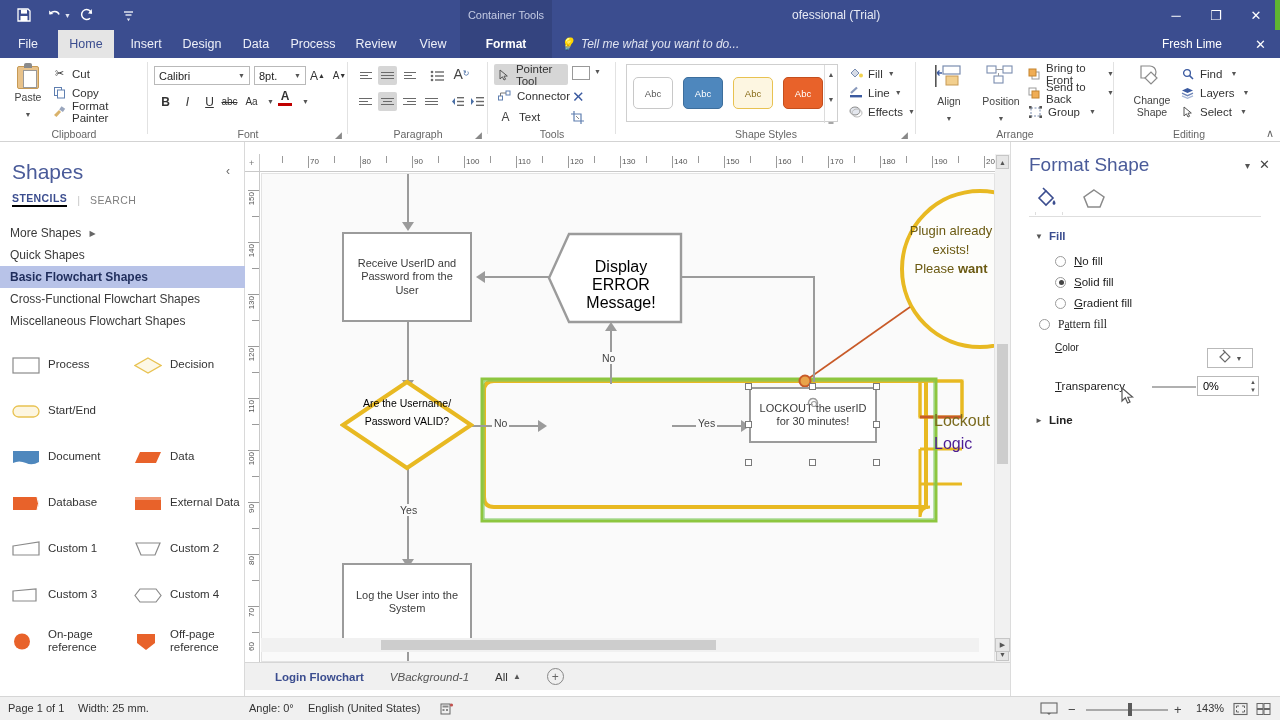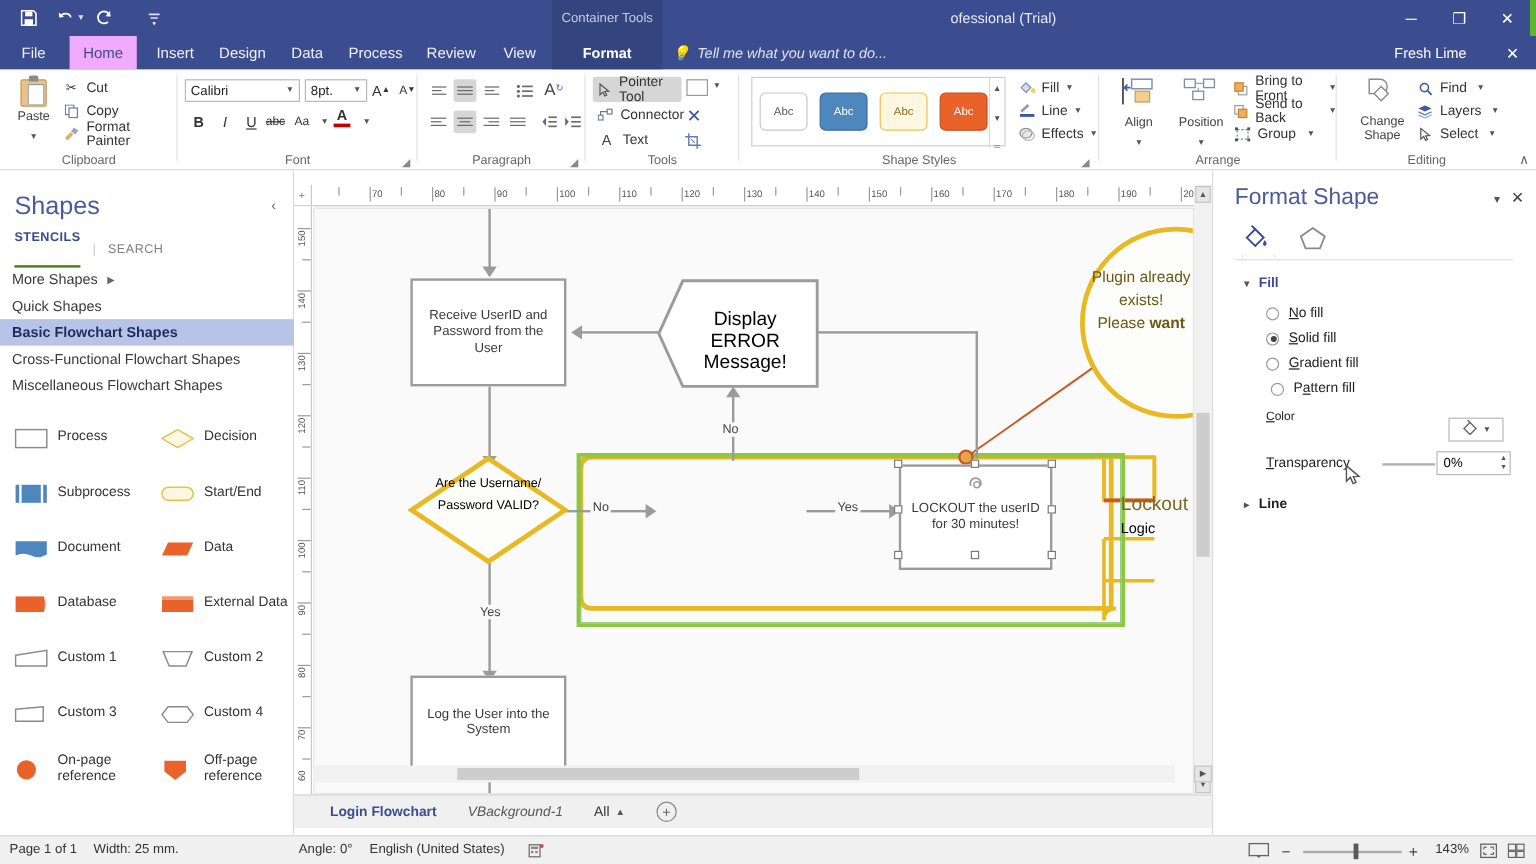--- a/index.html
+++ b/index.html
@@ -43,21 +43,21 @@
 
   
   .tabsrow {
     position: absolute; left: 0; top: 30px; width: 1280px; height: 28px;
     background: #3b4d8f;
   }
   .tab {
     position: absolute; top: 0; height: 28px; display: flex; align-items: center; justify-content: center;
     color: #eef0f8; font-size: 12.5px; padding: 0 10px;
   }
-  .tab.active { background: #f0abfc; color: #3b4d8f; }
+  .tab.active { background: #e5e5e5; color: #3b4d8f; }
   .tab.ctxfmt { background: #34447f; color: #ffffff; font-weight: bold; font-size: 12px; }
   .tellme {
     position: absolute; left: 560px; top: 0; height: 28px; display: flex; align-items: center; gap: 6px;
     color: #dfe3f0; font-size: 12px; font-style: italic;
   }
   .bulb { color: #ffd24d; font-size: 12px; }
   .freshlime {
     position: absolute; right: 58px; top: 0; height: 28px; display: flex; align-items: center;
     color: #ffffff; font-size: 12px;
   }
@@ -116,21 +116,21 @@
 
   
   .shapes-panel {
     position: absolute; left: 0; top: 142px; width: 245px; height: 578px;
     background: #ffffff; border-right: 1px solid #d9d9d9;
   }
   .shapes-title { position: absolute; left: 12px; top: 18px; font-size: 21px; color: #4a5b99; }
   .panel-collapse { position: absolute; right: 14px; top: 22px; font-size: 12px; color: #666; }
   .stencil-tabs { position: absolute; left: 12px; top: 50px; display: flex; align-items: center; gap: 10px; }
   .st-tab { font-size: 10.5px; letter-spacing: .4px; color: #7f7f7f; }
-  .st-tab.active { color: #3b4d8f; font-weight: bold; border-bottom: 2px solid #4d7c0f; padding-bottom: 17px; }
+  .st-tab.active { color: #3b4d8f; font-weight: bold; border-bottom: 2px solid #000000; padding-bottom: 1px; }
   .st-sep { color: #c8c8c8; font-size: 11px; }
   .stencil-list { position: absolute; left: 0; top: 80px; width: 245px; }
   .stencil-item { height: 22px; display: flex; align-items: center; padding-left: 10px; font-size: 12px; color: #3a3a3a; }
   .stencil-item.selected { background: #b8c3e8; font-weight: bold; color: #1f2d5c; }
   .stencil-arrow { margin-left: 8px; font-size: 8px; color: #666; }
   .shape-grid { position: absolute; left: 0; top: 200px; width: 245px; }
   .shape-row { display: flex; height: 46px; }
   .shape-cell { width: 122px; display: flex; align-items: center; gap: 8px; padding-left: 12px; }
   .shape-ico { width: 28px; height: 19px; flex: none; position: relative; }
   .shape-lbl { font-size: 11.5px; color: #333; line-height: 1.15; }
@@ -647,28 +647,20 @@
         </div>
         <div class="shape-cell">
           <span class="shape-ico"><svg width="28" height="19" viewBox="0 0 28 19">
                 <path d="M14 2 L27 9.5 L14 17 L1 9.5 Z" fill="#fdf8e6" stroke="#e8c251" stroke-width="1.3"></path>
               </svg></span>
           <span class="shape-lbl">Decision</span>
         </div>
       </div>
 
       <div class="shape-row">
-        <div class="shape-cell">
-          <span class="shape-ico"><svg width="28" height="19" viewBox="0 0 28 19">
-                <rect x="1" y="2" width="26" height="15" fill="#4e87bd"></rect>
-                <rect x="4" y="2" width="2" height="15" fill="#fff"></rect>
-                <rect x="22" y="2" width="2" height="15" fill="#fff"></rect>
-              </svg></span>
-          <span class="shape-lbl">Subprocess</span>
-        </div>
         <div class="shape-cell">
           <span class="shape-ico"><svg width="28" height="19" viewBox="0 0 28 19">
                 <rect x="1" y="4" width="26" height="11" rx="5.5" fill="#fdf6e1" stroke="#e8c251" stroke-width="1.3"></rect>
               </svg></span>
           <span class="shape-lbl">Start/End</span>
         </div>
       </div>
 
       <div class="shape-row">
         <div class="shape-cell">
@@ -899,21 +891,21 @@
       <div style="position:absolute;left:78px;top:205px;width:134px;height:92px;">
         <svg width="134" height="92" viewBox="0 0 134 92">
             <path d="M67 3 L131 46 L67 89 L3 46 Z" fill="#fdfdfb" stroke="#e8b922" stroke-width="4"></path>
           </svg>
         <div style="position:absolute;left:20px;top:14px;width:94px;text-align:center;">
           <span class="t" style="font-size:10.5px;">Are the Username/ Password VALID?</span>
         </div>
       </div>
 
 
-      <div class="fnode proc" style="left:487px;top:213px;width:128px;height:88px;border-color:#9b9b9b;">
+      <div class="fnode proc" style="left:487px;top:213px;width:128px;height:56px;border-color:#9b9b9b;">
         <span class="t">LOCKOUT the userID for 30 minutes!</span>
       </div>
       <div class="handle" style="left:483px;top:209px;"></div>
       <div class="handle" style="left:547px;top:209px;"></div>
       <div class="handle" style="left:611px;top:209px;"></div>
       <div class="handle" style="left:483px;top:247px;"></div>
       <div class="handle" style="left:611px;top:247px;"></div>
       <div class="handle" style="left:483px;top:285px;"></div>
       <div class="handle" style="left:547px;top:285px;"></div>
       <div class="handle" style="left:611px;top:285px;"></div>
@@ -932,21 +924,21 @@
       <div style="position:absolute;left:634px;top:48px;width:110px;text-align:center;line-height:1.45;">
         <div style="font-size:13px;color:#6b5a12;">Plugin already</div>
         <div style="font-size:13px;color:#6b5a12;">exists!</div>
         <div style="font-size:13px;color:#6b5a12;">
           <span>Please </span><span style="font-weight:bold;">want</span>
         </div>
       </div>
 
       <div style="position:absolute;left:672px;top:235px;width:80px;line-height:1.45;">
         <div style="font-size:16px;color:#7a6a1e;">Lockout</div>
-        <div style="font-size:12px;color:#000000;">Logic</div>
+        <div style="font-size:16px;color:#4c1d95;">Logic</div>
       </div>
     </div>
 
     <div class="vscroll">
       <div class="sbtn" style="top:1px;">▲</div>
       <div class="vthumb"></div>
       <div class="sbtn" style="bottom:1px;">▼</div>
     </div>
 
     <div class="hscroll">
@@ -998,21 +990,21 @@
       <span><span class="u">N</span>o fill</span>
     </div>
     <div class="radio-row" style="left:44px;top:134px;">
       <span class="radio on"></span>
       <span><span class="u">S</span>olid fill</span>
     </div>
     <div class="radio-row" style="left:44px;top:155px;">
       <span class="radio"></span>
       <span><span class="u">G</span>radient fill</span>
     </div>
-    <div class="radio-row" style="left:48px;top:176px;">
+    <div class="radio-row" style="left:28px;top:176px;font-family:Liberation Serif, serif;">
       <span class="radio"></span>
       <span>P<span class="u">a</span>ttern fill</span>
     </div>
 
     <div style="position:absolute;left:44px;top:200px;font-size:10px;color:#222;"><span class="u">C</span>olor</div>
     <div class="colorbtn" style="left:196px;top:206px;">
       <span>
         <svg width="15" height="14" viewBox="0 0 15 14">
             <path d="M2 8 L7 3 L12 8 L7 13 Z" fill="#fff" stroke="#6a6a6a" stroke-width="1.2"></path>
             <path d="M7 3 L5 1" stroke="#6a6a6a" stroke-width="1.2"></path>

